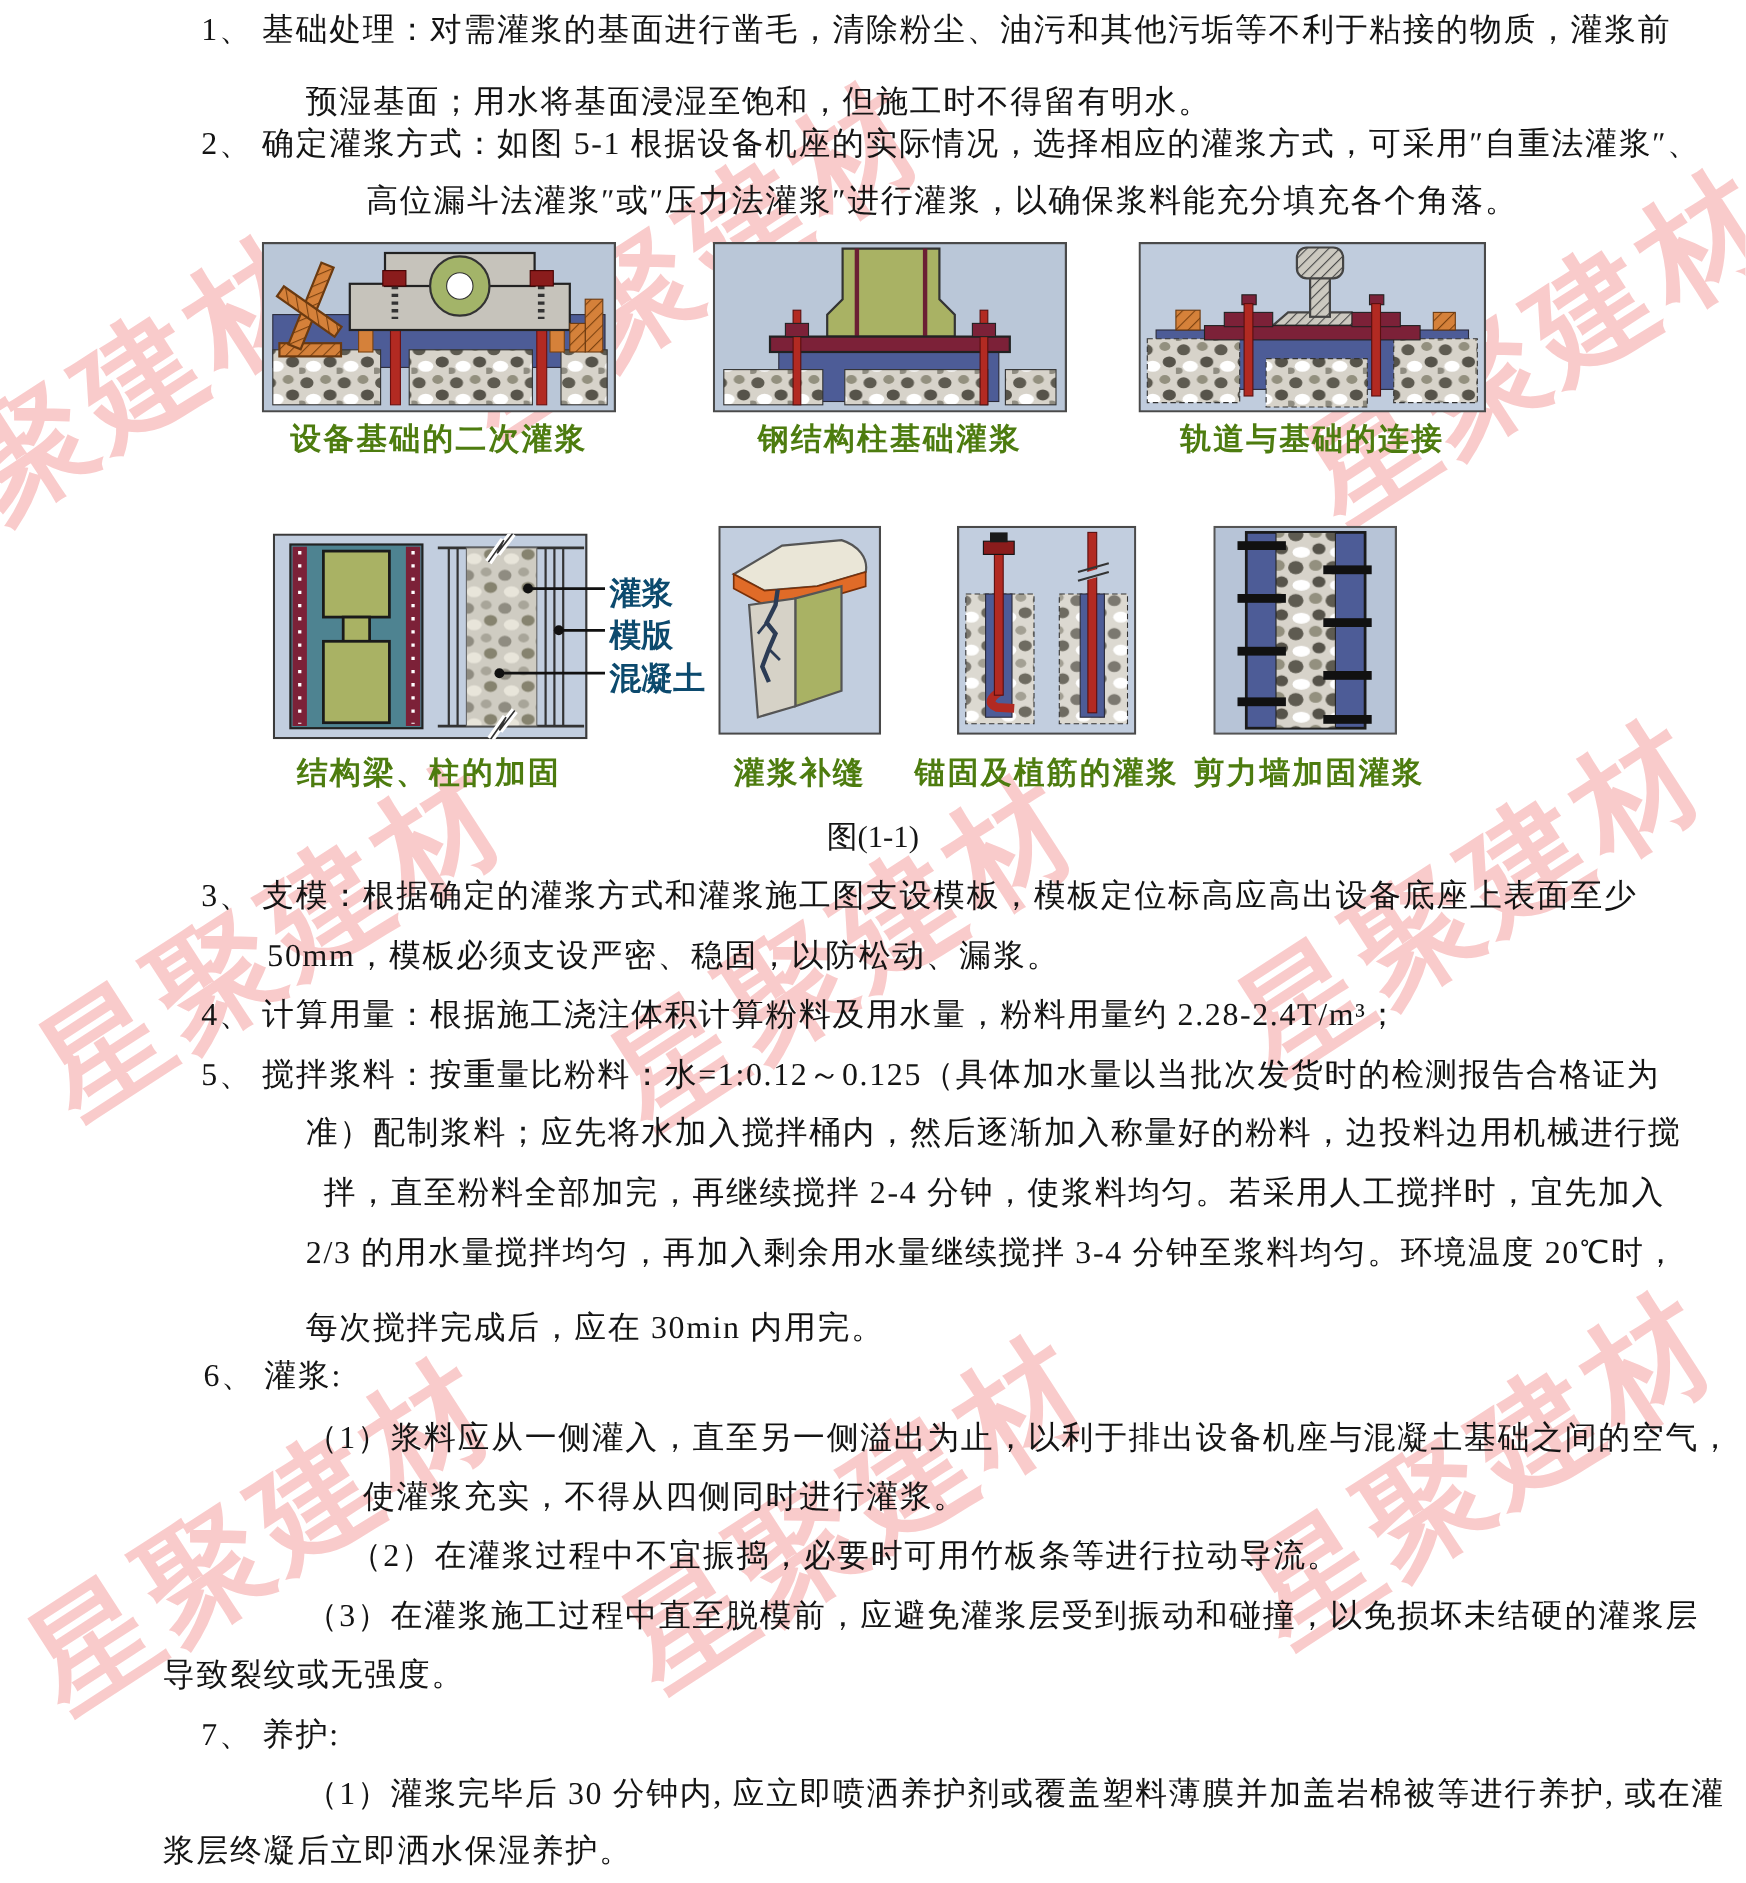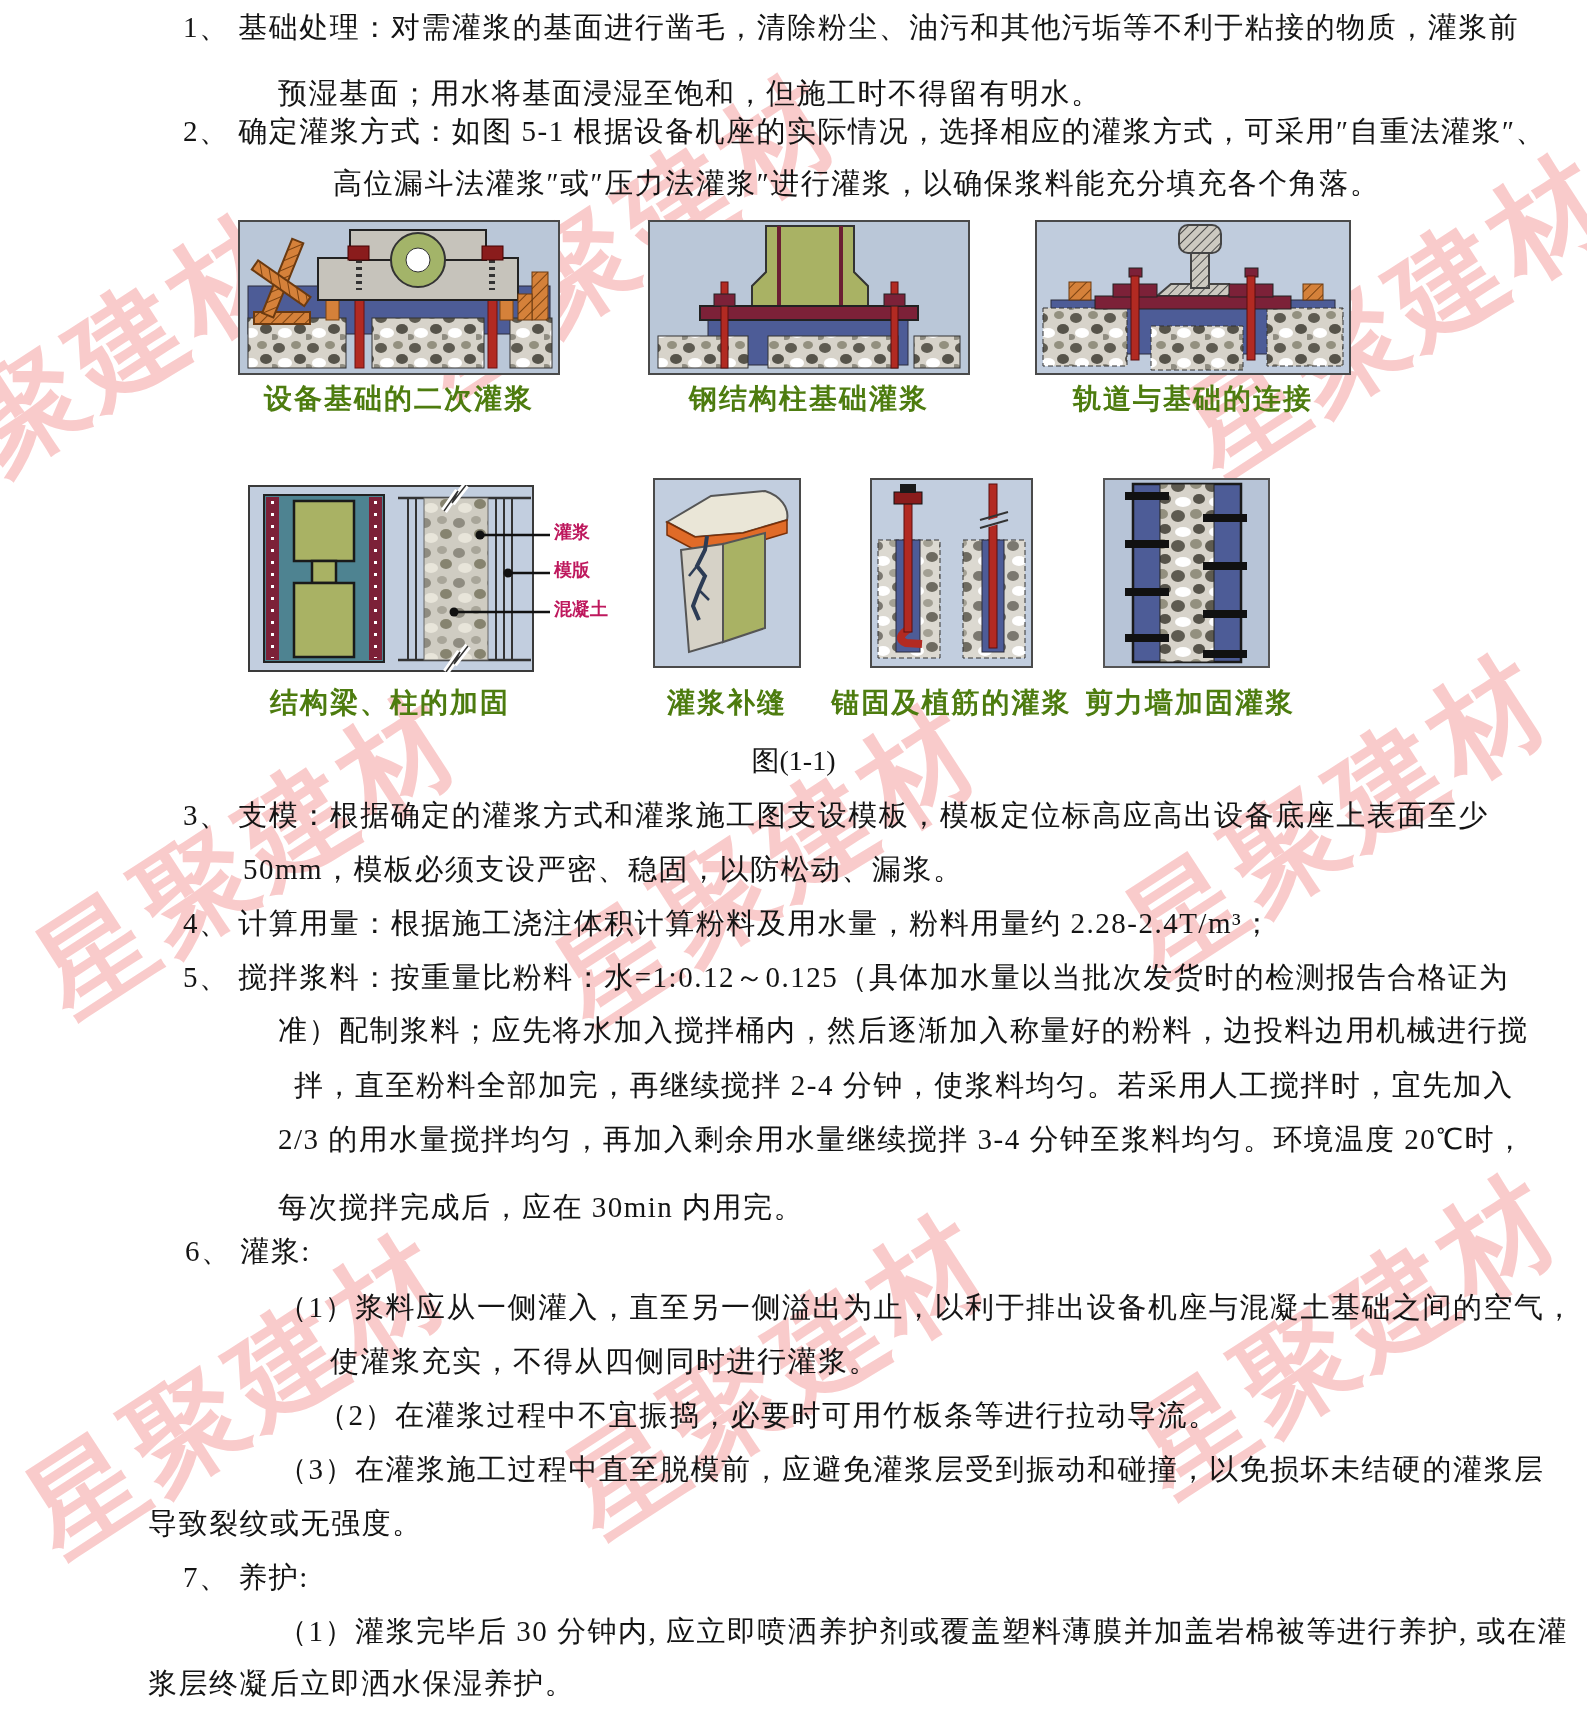--- a/index.html
+++ b/index.html
@@ -8,21 +8,21 @@
   .wm{position:absolute;z-index:0;font-family:"Liberation Sans",sans-serif;font-weight:bold;
       font-size:112px;letter-spacing:8px;white-space:nowrap;color:rgba(240,125,125,0.40);
       transform:rotate(-33deg);user-select:none;}
   .ln{position:absolute;z-index:2;font-size:29px;line-height:34px;color:#141414;
       letter-spacing:1.5px;white-space:nowrap;}
   .cap{position:absolute;z-index:2;font-family:"Liberation Sans",sans-serif;font-weight:700;
        font-size:28px;color:#4d7c0f;text-align:center;letter-spacing:2px;white-space:nowrap;}
   .figno{position:absolute;z-index:2;width:100%;text-align:center;font-size:28px;color:#141414;}
   .fig{position:absolute;z-index:1;}
   .f4lbl{position:absolute;z-index:2;font-family:"Liberation Sans",sans-serif;font-weight:700;
-         font-size:18px;color:#be185d;white-space:nowrap;}
+         font-size:29px;color:#0c4a6e;white-space:nowrap;}
 </style>
 </head>
 <body>
 
 <div class="page">
 
   <div class="wm" style="left:-160px;top:300px;">星聚建材</div>
   <div class="wm" style="left:390px;top:160px;">星聚建材</div>
   <div class="wm" style="left:1160px;top:240px;">星聚建材</div>
   <div class="wm" style="left:10px;top:780px;">星聚建材</div>

